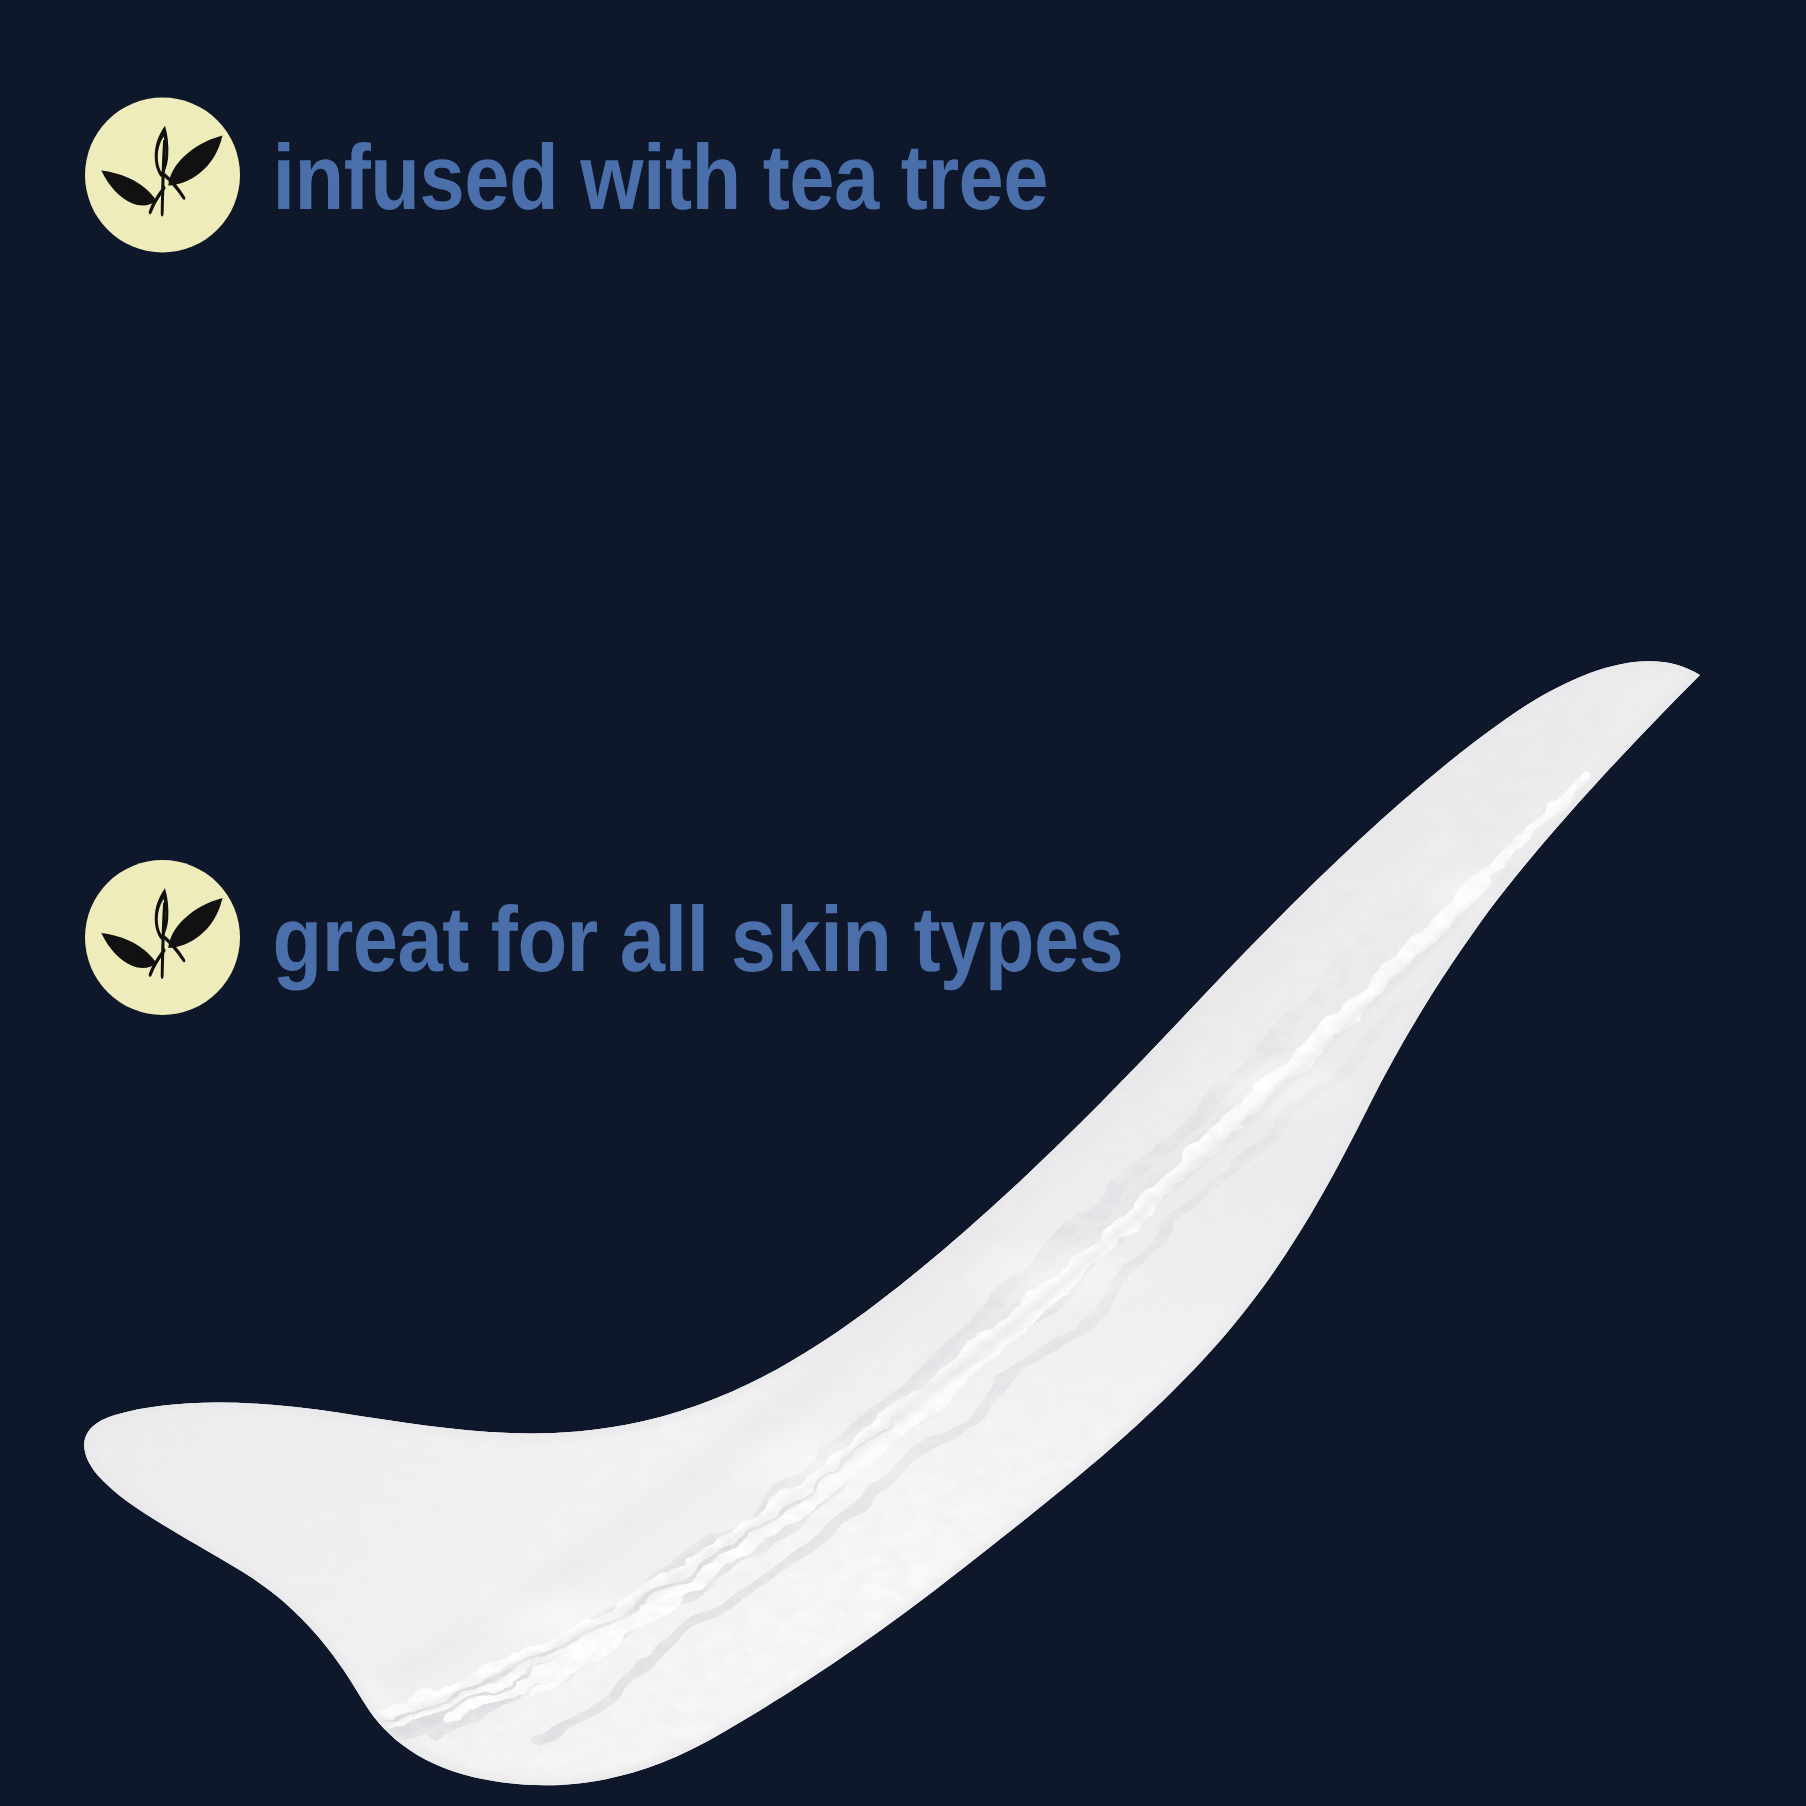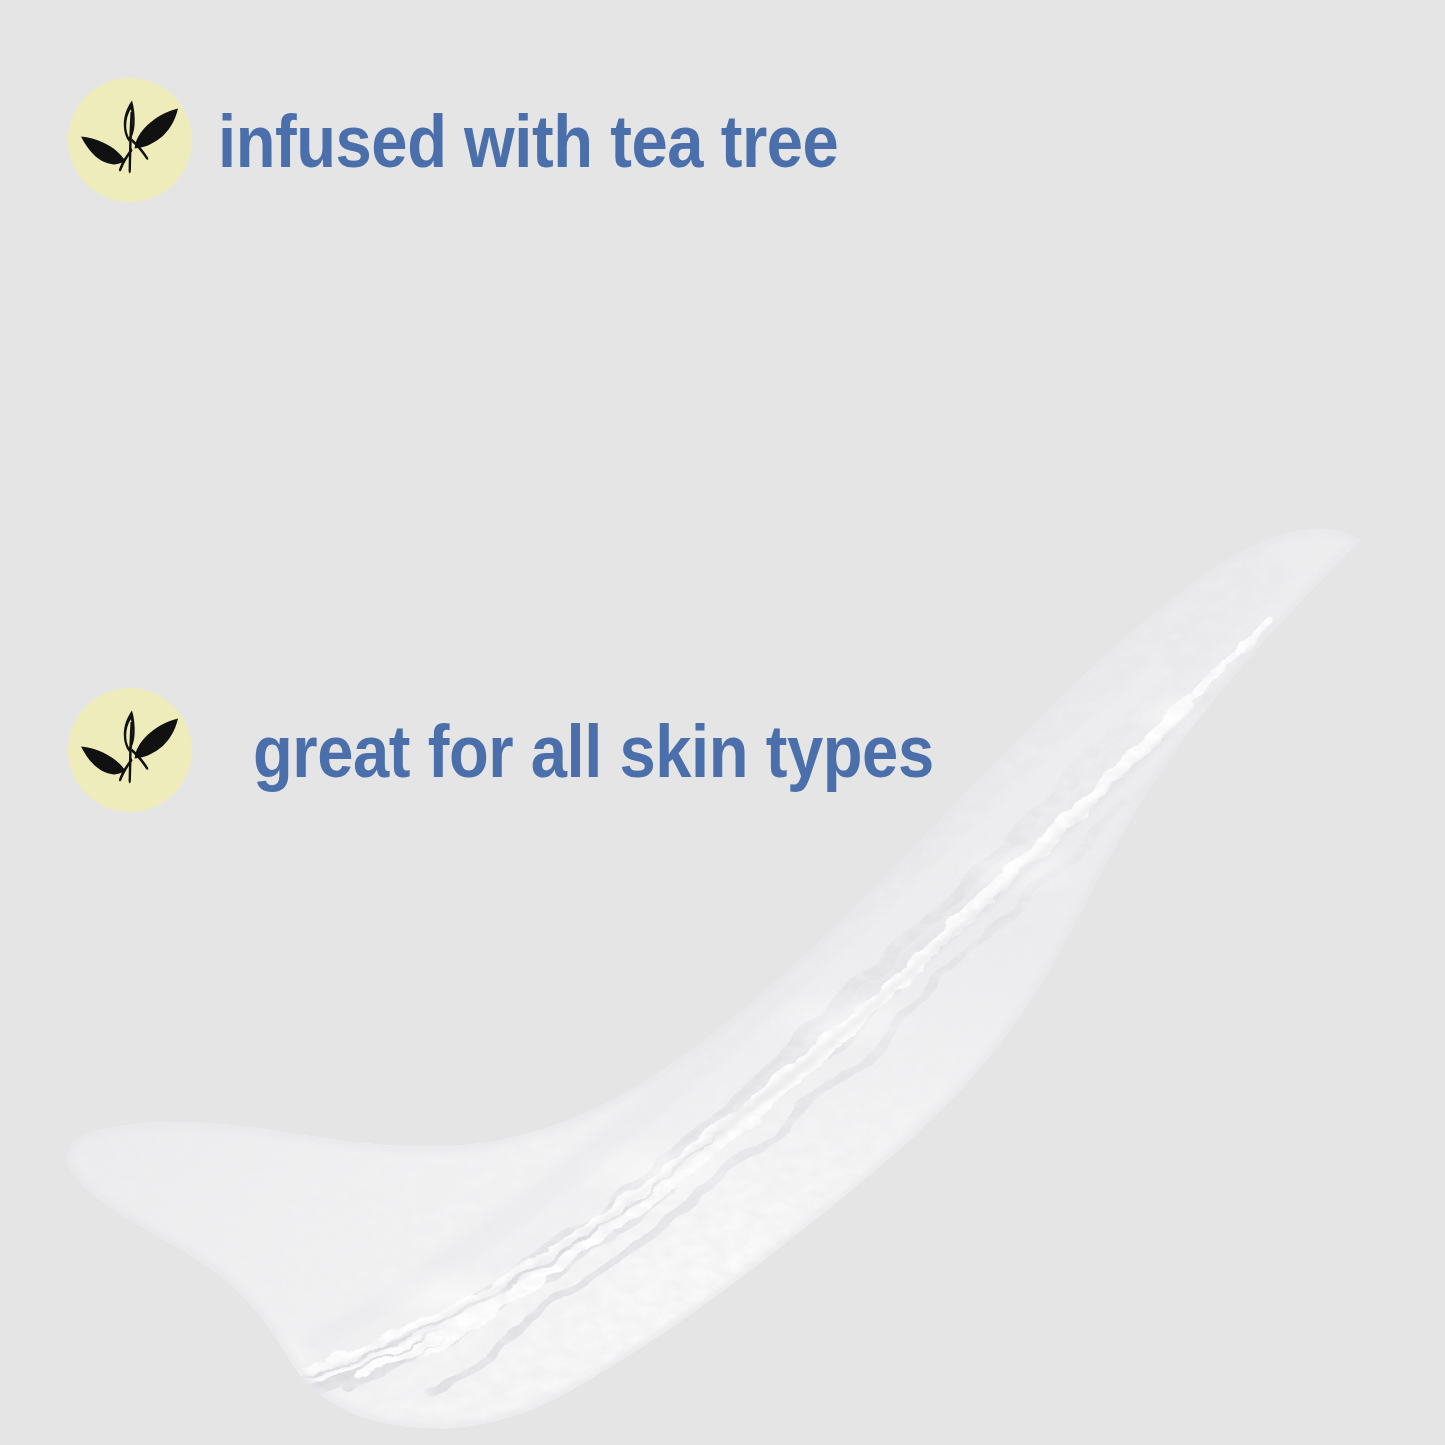--- a/index.html
+++ b/index.html
@@ -4,21 +4,21 @@
 <style>
   html, body {
     margin: 0;
     padding: 0;
     background: #ffffff;
   }
   #stage {
     position: relative;
     width: 1445px;
     height: 1445px;
-    background: #e5e5e5;
+    background: #0f172a;
     overflow: hidden;
     font-family: "Liberation Sans", sans-serif;
   }
 
   
   #cream-swatch {
     position: absolute;
     left: 0;
     top: 480px;
     width: 1445px;
@@ -29,21 +29,21 @@
 
   
   .benefit-row {
     position: absolute;
     display: flex;
     align-items: center;
     left: 68px;
   }
   .benefit-row.r0 { top: 78px; }
   .benefit-row.r1 { top: 383px; }
-  .benefit-row.r2 { top: 688px; gap: 35px; }
+  .benefit-row.r2 { top: 688px; }
 
   .badge {
     position: relative;
     width: 124px;
     height: 124px;
     border-radius: 50%;
     background: #eeecba;
     flex: 0 0 auto;
   }
   .badge svg {

